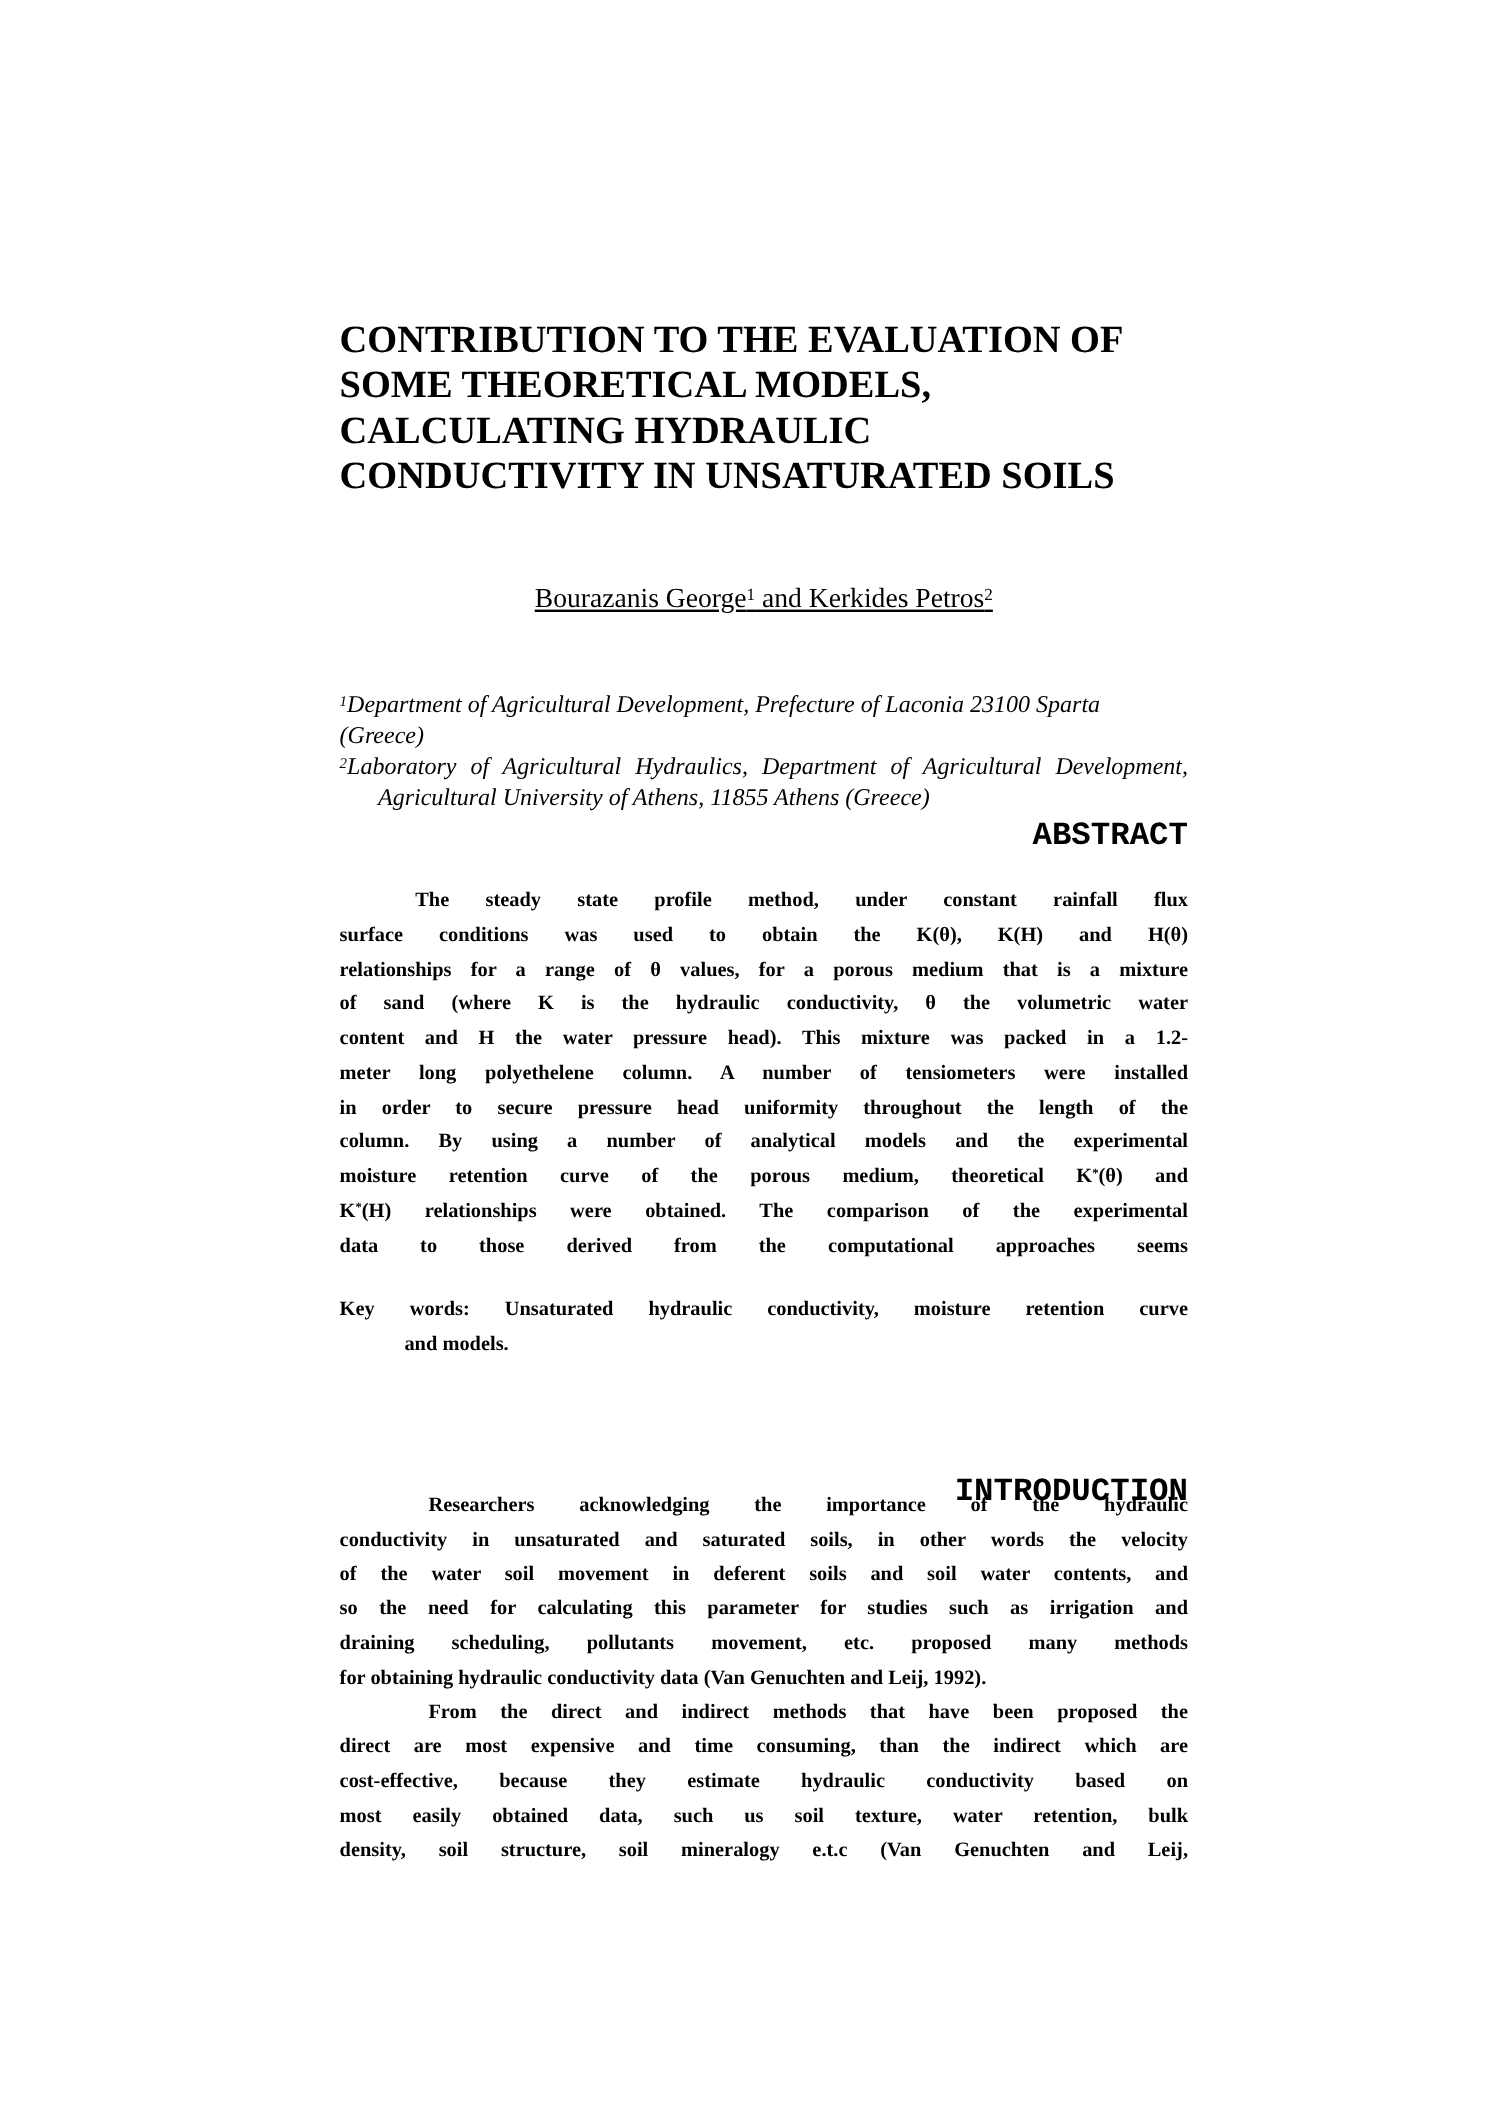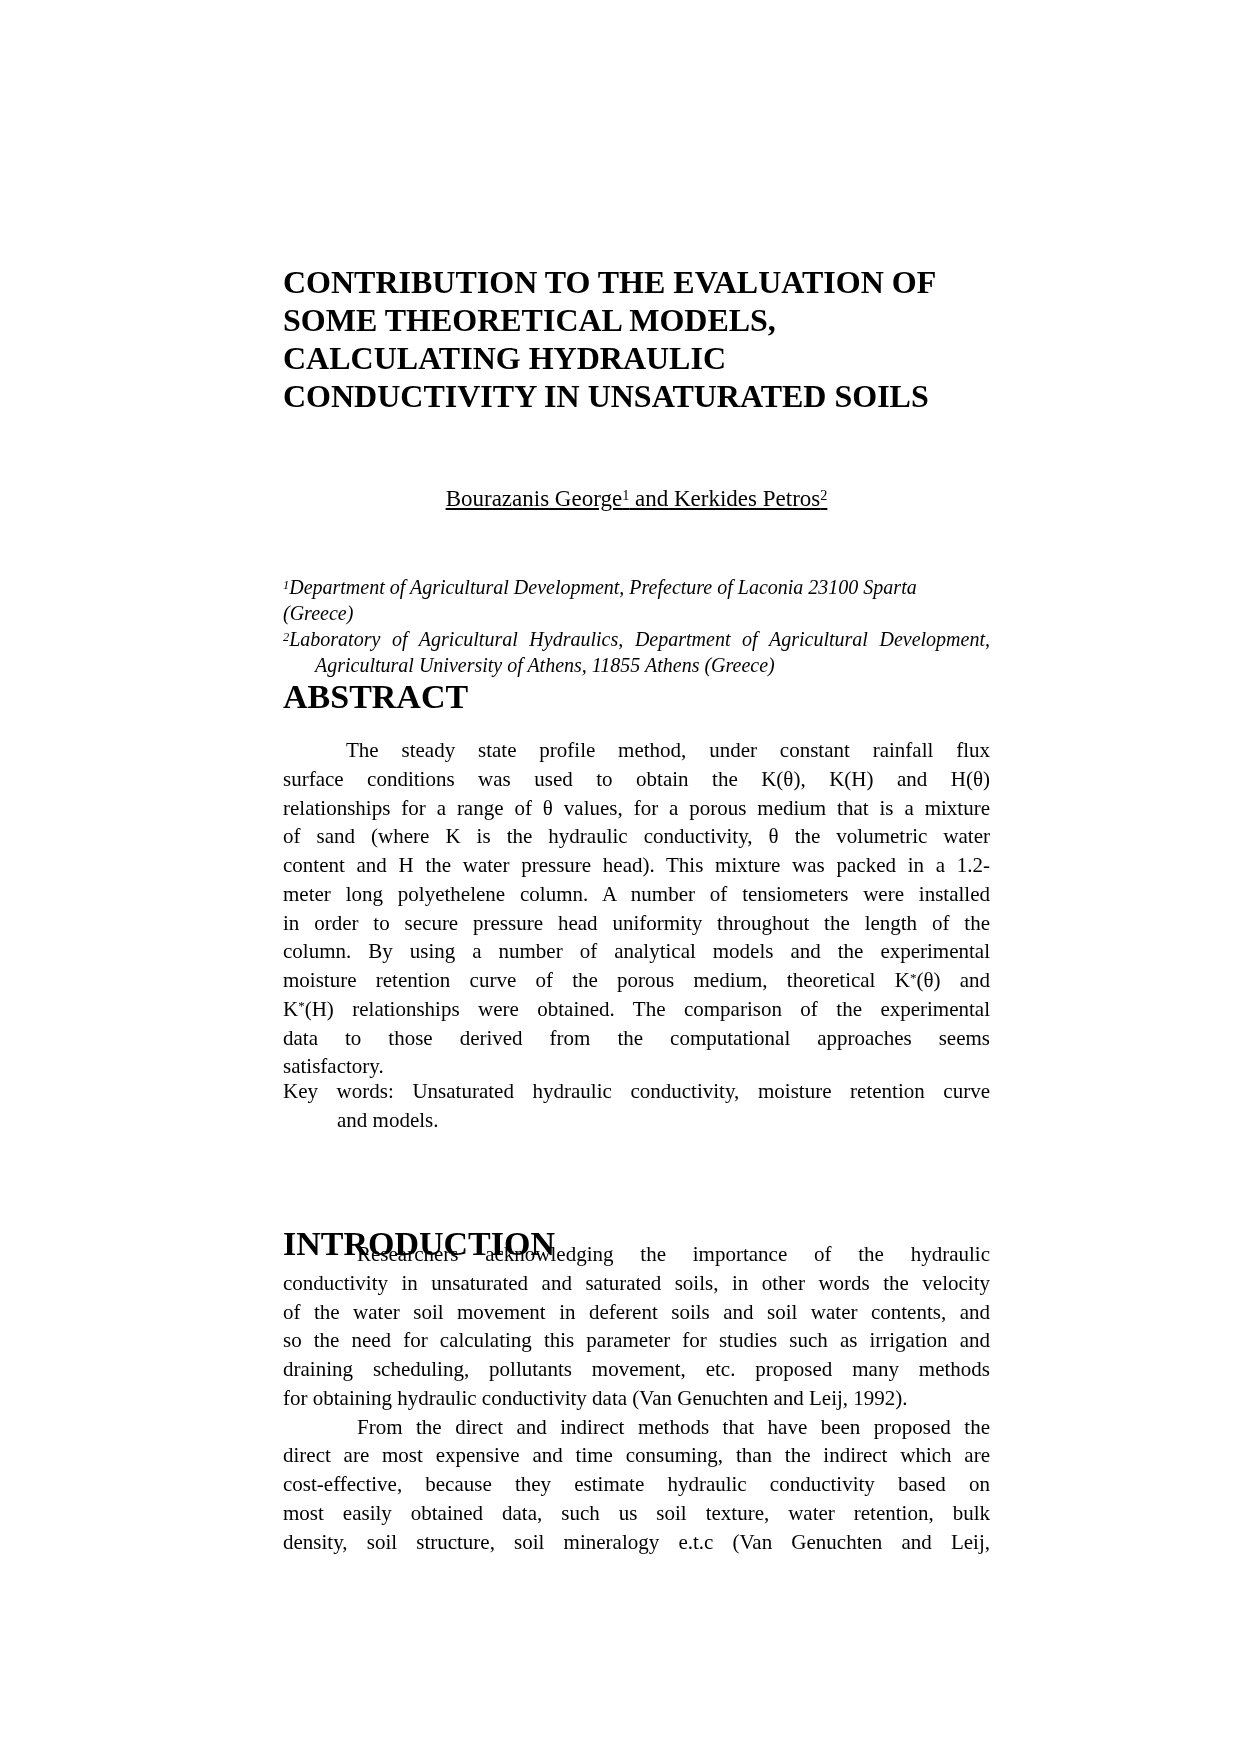--- a/index.html
+++ b/index.html
@@ -31,30 +31,32 @@
   }
   .affiliations {
     top: 531px;
     font-size: 20px;
     line-height: 26px;
     font-style: italic;
     margin-top: 43px;
   }
   .heading {
     margin: 0;
-    font-size: 34px;
+    font-size: 27px;
     line-height: 30px;
     font-weight: bold;
-    text-align: left;
+    text-align: right;
+    font-family: Liberation Mono, monospace;
   }
   .abstract-heading { top: 682px; }
   .intro-heading    { top: 1229px; }
   .body {
-    font-size: 21px;
+    font-size: 17px;
     line-height: 28.75px;
+    font-weight: bold;
   }
   .abstract-body { top: 736px; }
   .keywords      { top: 1077px; }
   .intro-body    { top: 1240px; }
 
   .tline { text-align: left; }
   .tline.just {
     text-align: justify;
     text-align-last: justify;
   }
@@ -93,21 +95,20 @@
       <div class="tline just">surface conditions was used to obtain the K(θ), K(H) and H(θ)</div>
       <div class="tline just">relationships for a range of θ values, for a porous medium that is a mixture</div>
       <div class="tline just">of sand (where K is the hydraulic conductivity, θ the volumetric water</div>
       <div class="tline just">content and H the water pressure head). This mixture was packed in a 1.2-</div>
       <div class="tline just">meter long polyethelene column. A number of tensiometers were installed</div>
       <div class="tline just">in order to secure pressure head uniformity throughout the length of the</div>
       <div class="tline just">column. By using a number of analytical models and the experimental</div>
       <div class="tline just">moisture retention curve of the porous medium, theoretical K<sup>*</sup>(θ) and</div>
       <div class="tline just">K<sup>*</sup>(H) relationships were obtained. The comparison of the experimental</div>
       <div class="tline just">data to those derived from the computational approaches seems</div>
-      <div class="tline">satisfactory.</div>
     </div>
 
   <div class="block body keywords">
       <div class="tline just">Key words: Unsaturated hydraulic conductivity, moisture retention curve</div>
       <div class="tline" style="padding-left: 54px;">and models.</div>
     </div>
 
   <h2 class="block heading intro-heading">INTRODUCTION</h2>
 
   <div class="block body intro-body">

